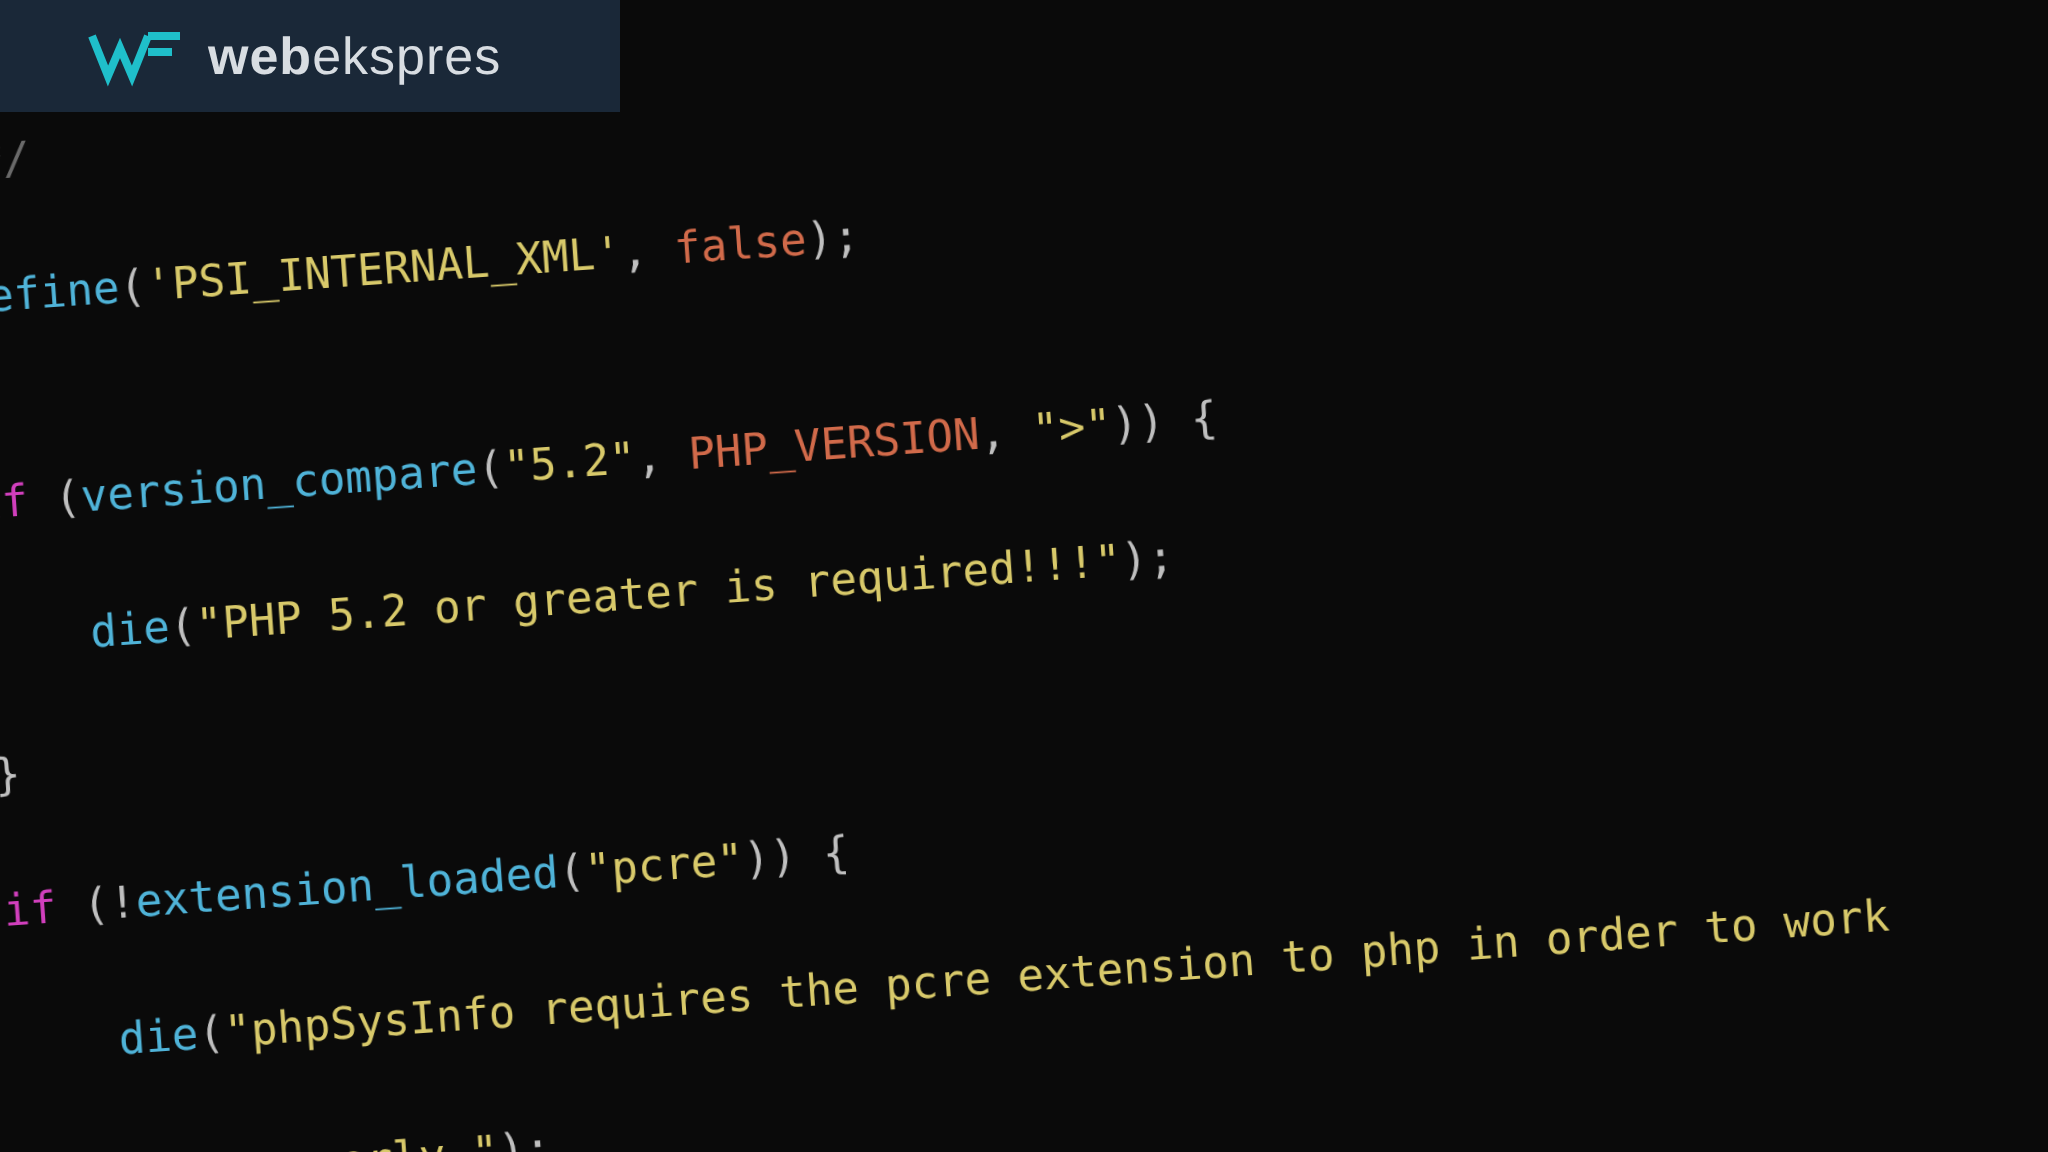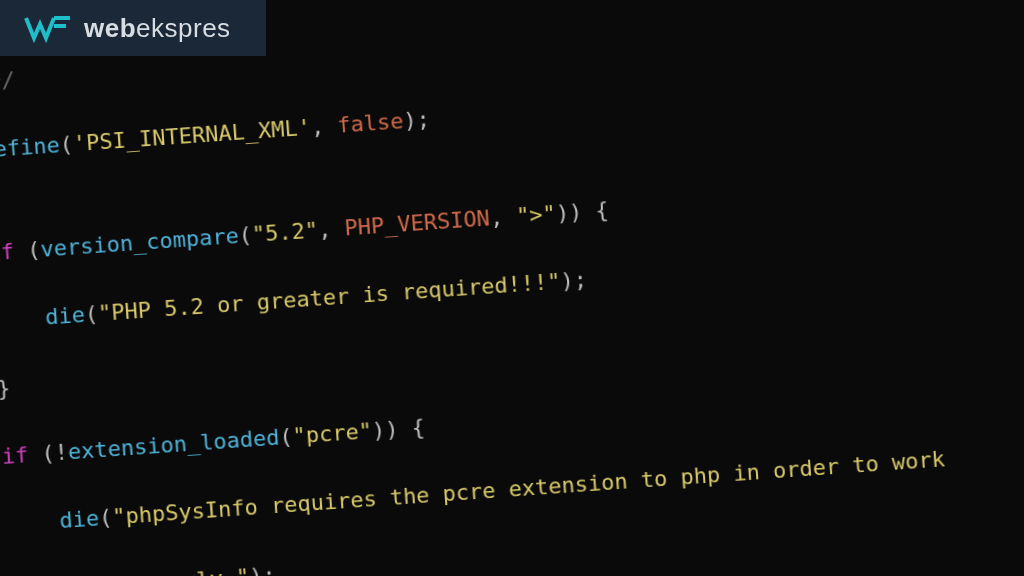--- a/index.html
+++ b/index.html
@@ -8,26 +8,26 @@
     height: 576px;
     background: #0a0a0a;
     overflow: hidden;
     position: relative;
     font-family: 'Consolas', 'Monaco', monospace;
   }
   .logo-bar {
     position: absolute;
     top: 0;
     left: 0;
-    width: 266px;
+    width: 310px;
     height: 56px;
     background: #1a2838;
     display: flex;
     align-items: center;
-    padding-left: 24px;
+    padding-left: 44px;
     z-index: 10;
   }
   .logo-mark {
     display: flex;
     align-items: center;
     margin-right: 12px;
   }
   .logo-text {
     font-family: Arial, sans-serif;
     font-size: 26px;

